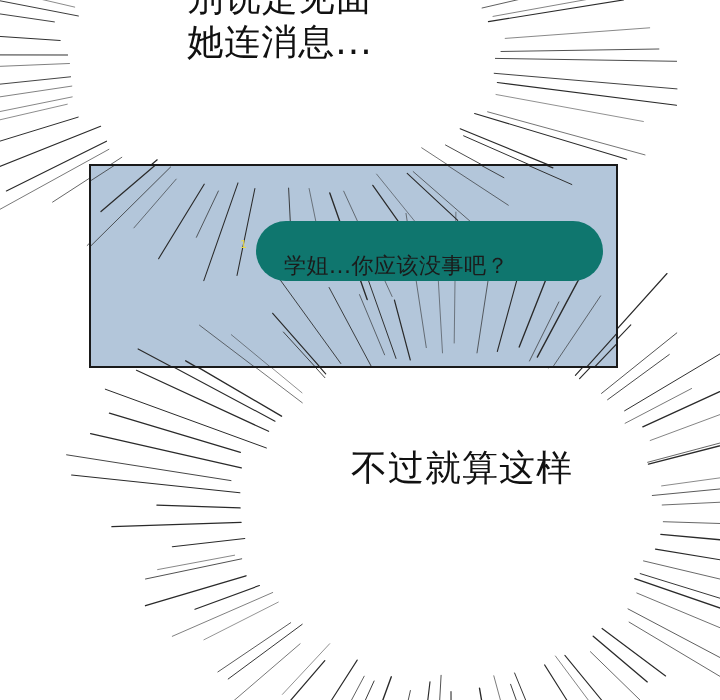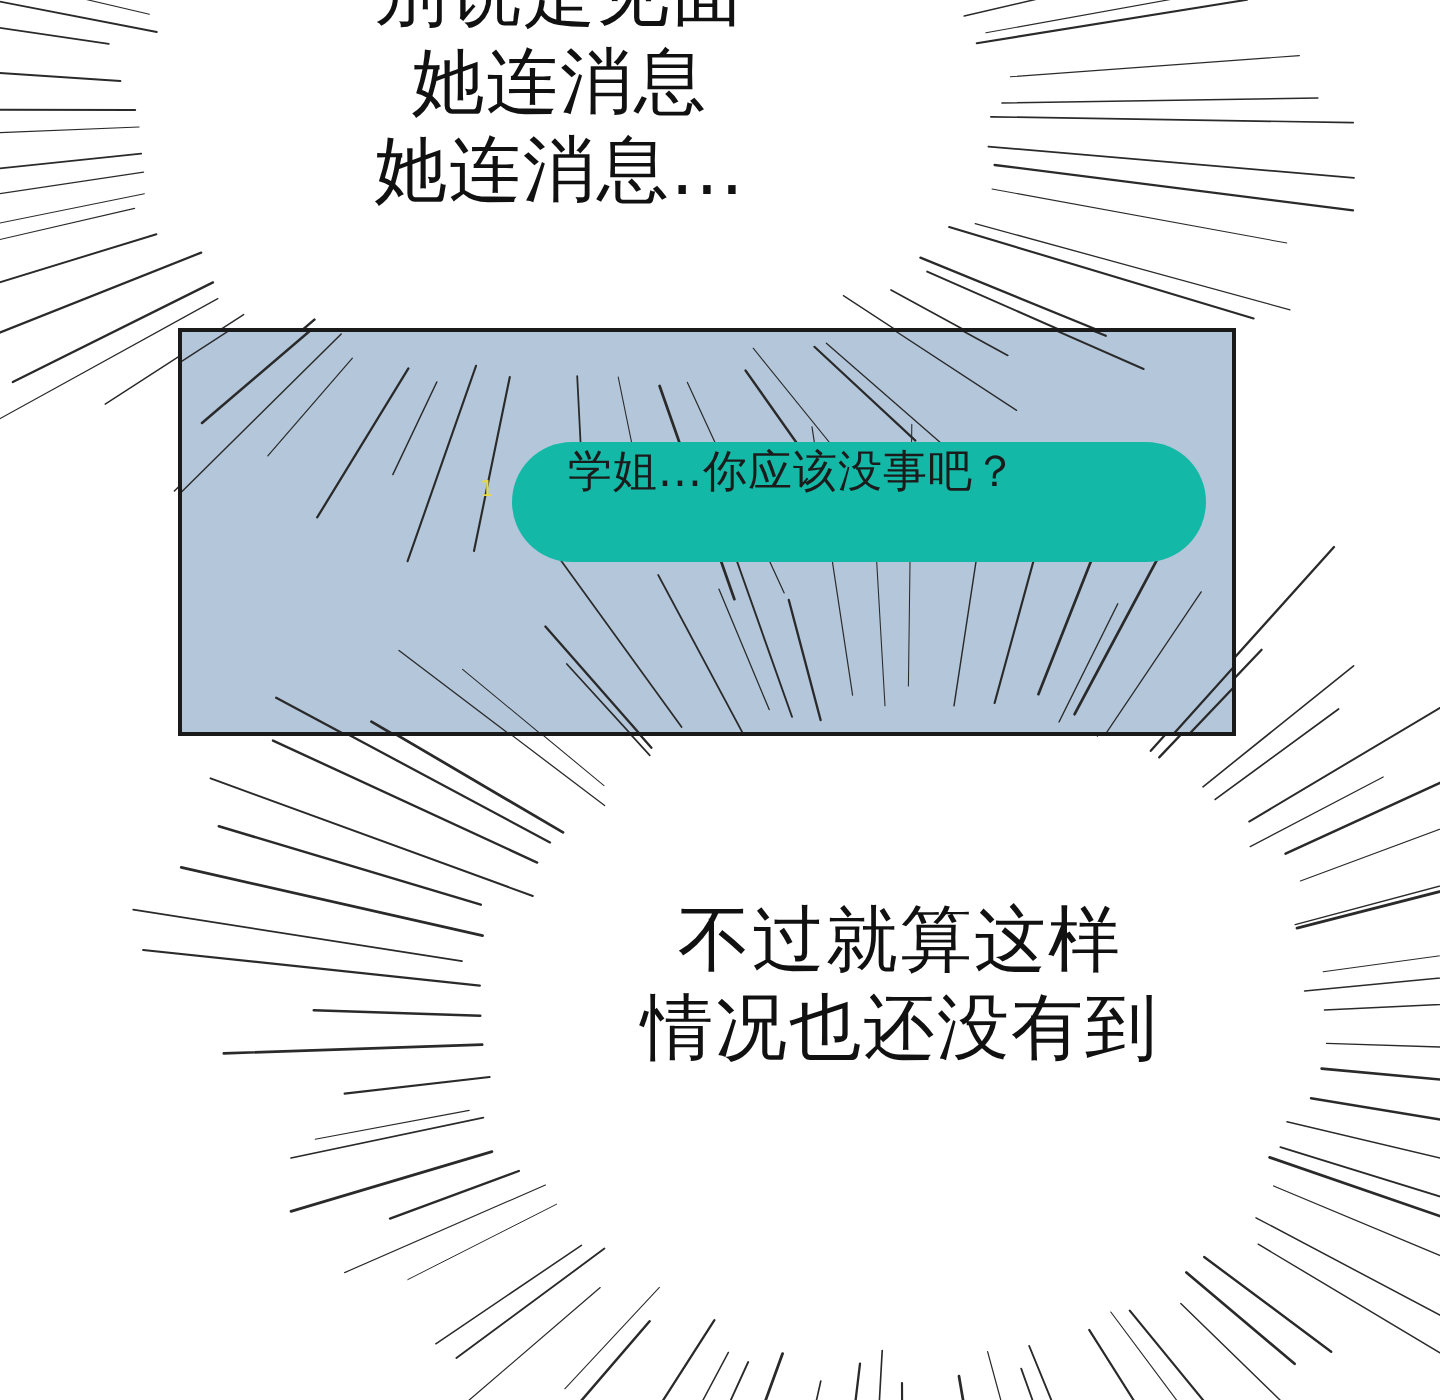--- a/index.html
+++ b/index.html
@@ -9,33 +9,33 @@
     font-family: "DejaVu Sans", "Liberation Sans", sans-serif;
   }
   .burst { position: absolute; left: 0; top: 0; width: 720px; height: 700px; }
   .burst svg { width: 720px; height: 700px; display: block; }
   .caption {
     position: absolute; text-align: center; color: #111;
     font-size: 36px; line-height: 44px; letter-spacing: 1px;
     white-space: nowrap;
   }
   .caption-top { left: 140px; width: 280px; top: -24px; }
-  .caption-bottom { left: 300px; width: 300px; top: 449px; }
+  .caption-bottom { left: 312px; width: 300px; top: 449px; font-family: Liberation Mono, monospace; }
   .panel {
     position: absolute; left: 89px; top: 164px; width: 525px; height: 200px;
     background: #b3c6da; border: 2px solid #1a1a1a; overflow: hidden;
   }
   .panel svg { position: absolute; left: -89px; top: -164px; width: 720px; height: 700px; }
   .read-count {
     position: absolute; left: 149px; top: 72px; font-size: 11px; color: #e8d84a;
   }
   .bubble {
     position: absolute; left: 165px; top: 55px; width: 347px; height: 60px;
-    background: #14b8a6; border-radius: 30px;
-    display: flex; align-items: flex-start;
+    background: #0f766e; border-radius: 30px;
+    display: flex; align-items: flex-end;
   }
   .bubble-text {
     margin-left: 28px; font-size: 22px; color: #1b1b1b; letter-spacing: 0.5px;
   }
 </style>
 </head>
 <body>
 
 <div class="burst">
   <svg id="burst-svg" viewBox="0 0 720 700" xmlns="http://www.w3.org/2000/svg">
@@ -187,21 +187,20 @@
       <line x1="647.6" y1="462.3" x2="739.9" y2="437.7" stroke="#2a2a2a" stroke-width="0.72" stroke-linecap="round"></line>
       <line x1="648.5" y1="464.1" x2="751.5" y2="437.7" stroke="#2a2a2a" stroke-width="1.38" stroke-linecap="round"></line>
       <line x1="661.6" y1="485.9" x2="789.2" y2="468.3" stroke="#2a2a2a" stroke-width="0.55" stroke-linecap="round"></line>
       <line x1="652.3" y1="495.5" x2="774.5" y2="483.7" stroke="#2a2a2a" stroke-width="0.78" stroke-linecap="round"></line>
       <line x1="662.2" y1="505.0" x2="794.6" y2="498.7" stroke="#2a2a2a" stroke-width="0.69" stroke-linecap="round"></line>
     </svg>
 </div>
 
 <div class="caption caption-top">
   <div>别说是见面</div>
-  <div>她连消息</div>
   <div>她连消息...</div>
 </div>
 
 <div class="panel">
   <svg id="panel-svg" viewBox="0 0 720 700" xmlns="http://www.w3.org/2000/svg">
       <line x1="495.4" y1="58.4" x2="676.6" y2="61.3" stroke="#2a2a2a" stroke-width="0.85" stroke-linecap="round"></line>
       <line x1="494.2" y1="73.3" x2="677.0" y2="88.9" stroke="#2a2a2a" stroke-width="0.89" stroke-linecap="round"></line>
       <line x1="497.3" y1="82.5" x2="676.5" y2="105.2" stroke="#2a2a2a" stroke-width="1.15" stroke-linecap="round"></line>
       <line x1="496.0" y1="94.5" x2="643.4" y2="121.5" stroke="#2a2a2a" stroke-width="0.52" stroke-linecap="round"></line>
       <line x1="487.6" y1="111.8" x2="645.0" y2="154.9" stroke="#2a2a2a" stroke-width="0.65" stroke-linecap="round"></line>
@@ -352,14 +351,13 @@
       <line x1="662.2" y1="505.0" x2="794.6" y2="498.7" stroke="#2a2a2a" stroke-width="0.69" stroke-linecap="round"></line>
     </svg>
   <span class="read-count">1</span>
   <div class="bubble">
     <span class="bubble-text">学姐...你应该没事吧？</span>
   </div>
 </div>
 
 <div class="caption caption-bottom">
   <div>不过就算这样</div>
-  <div>情况也还没有到</div>
 </div>
 
 </body></html>

